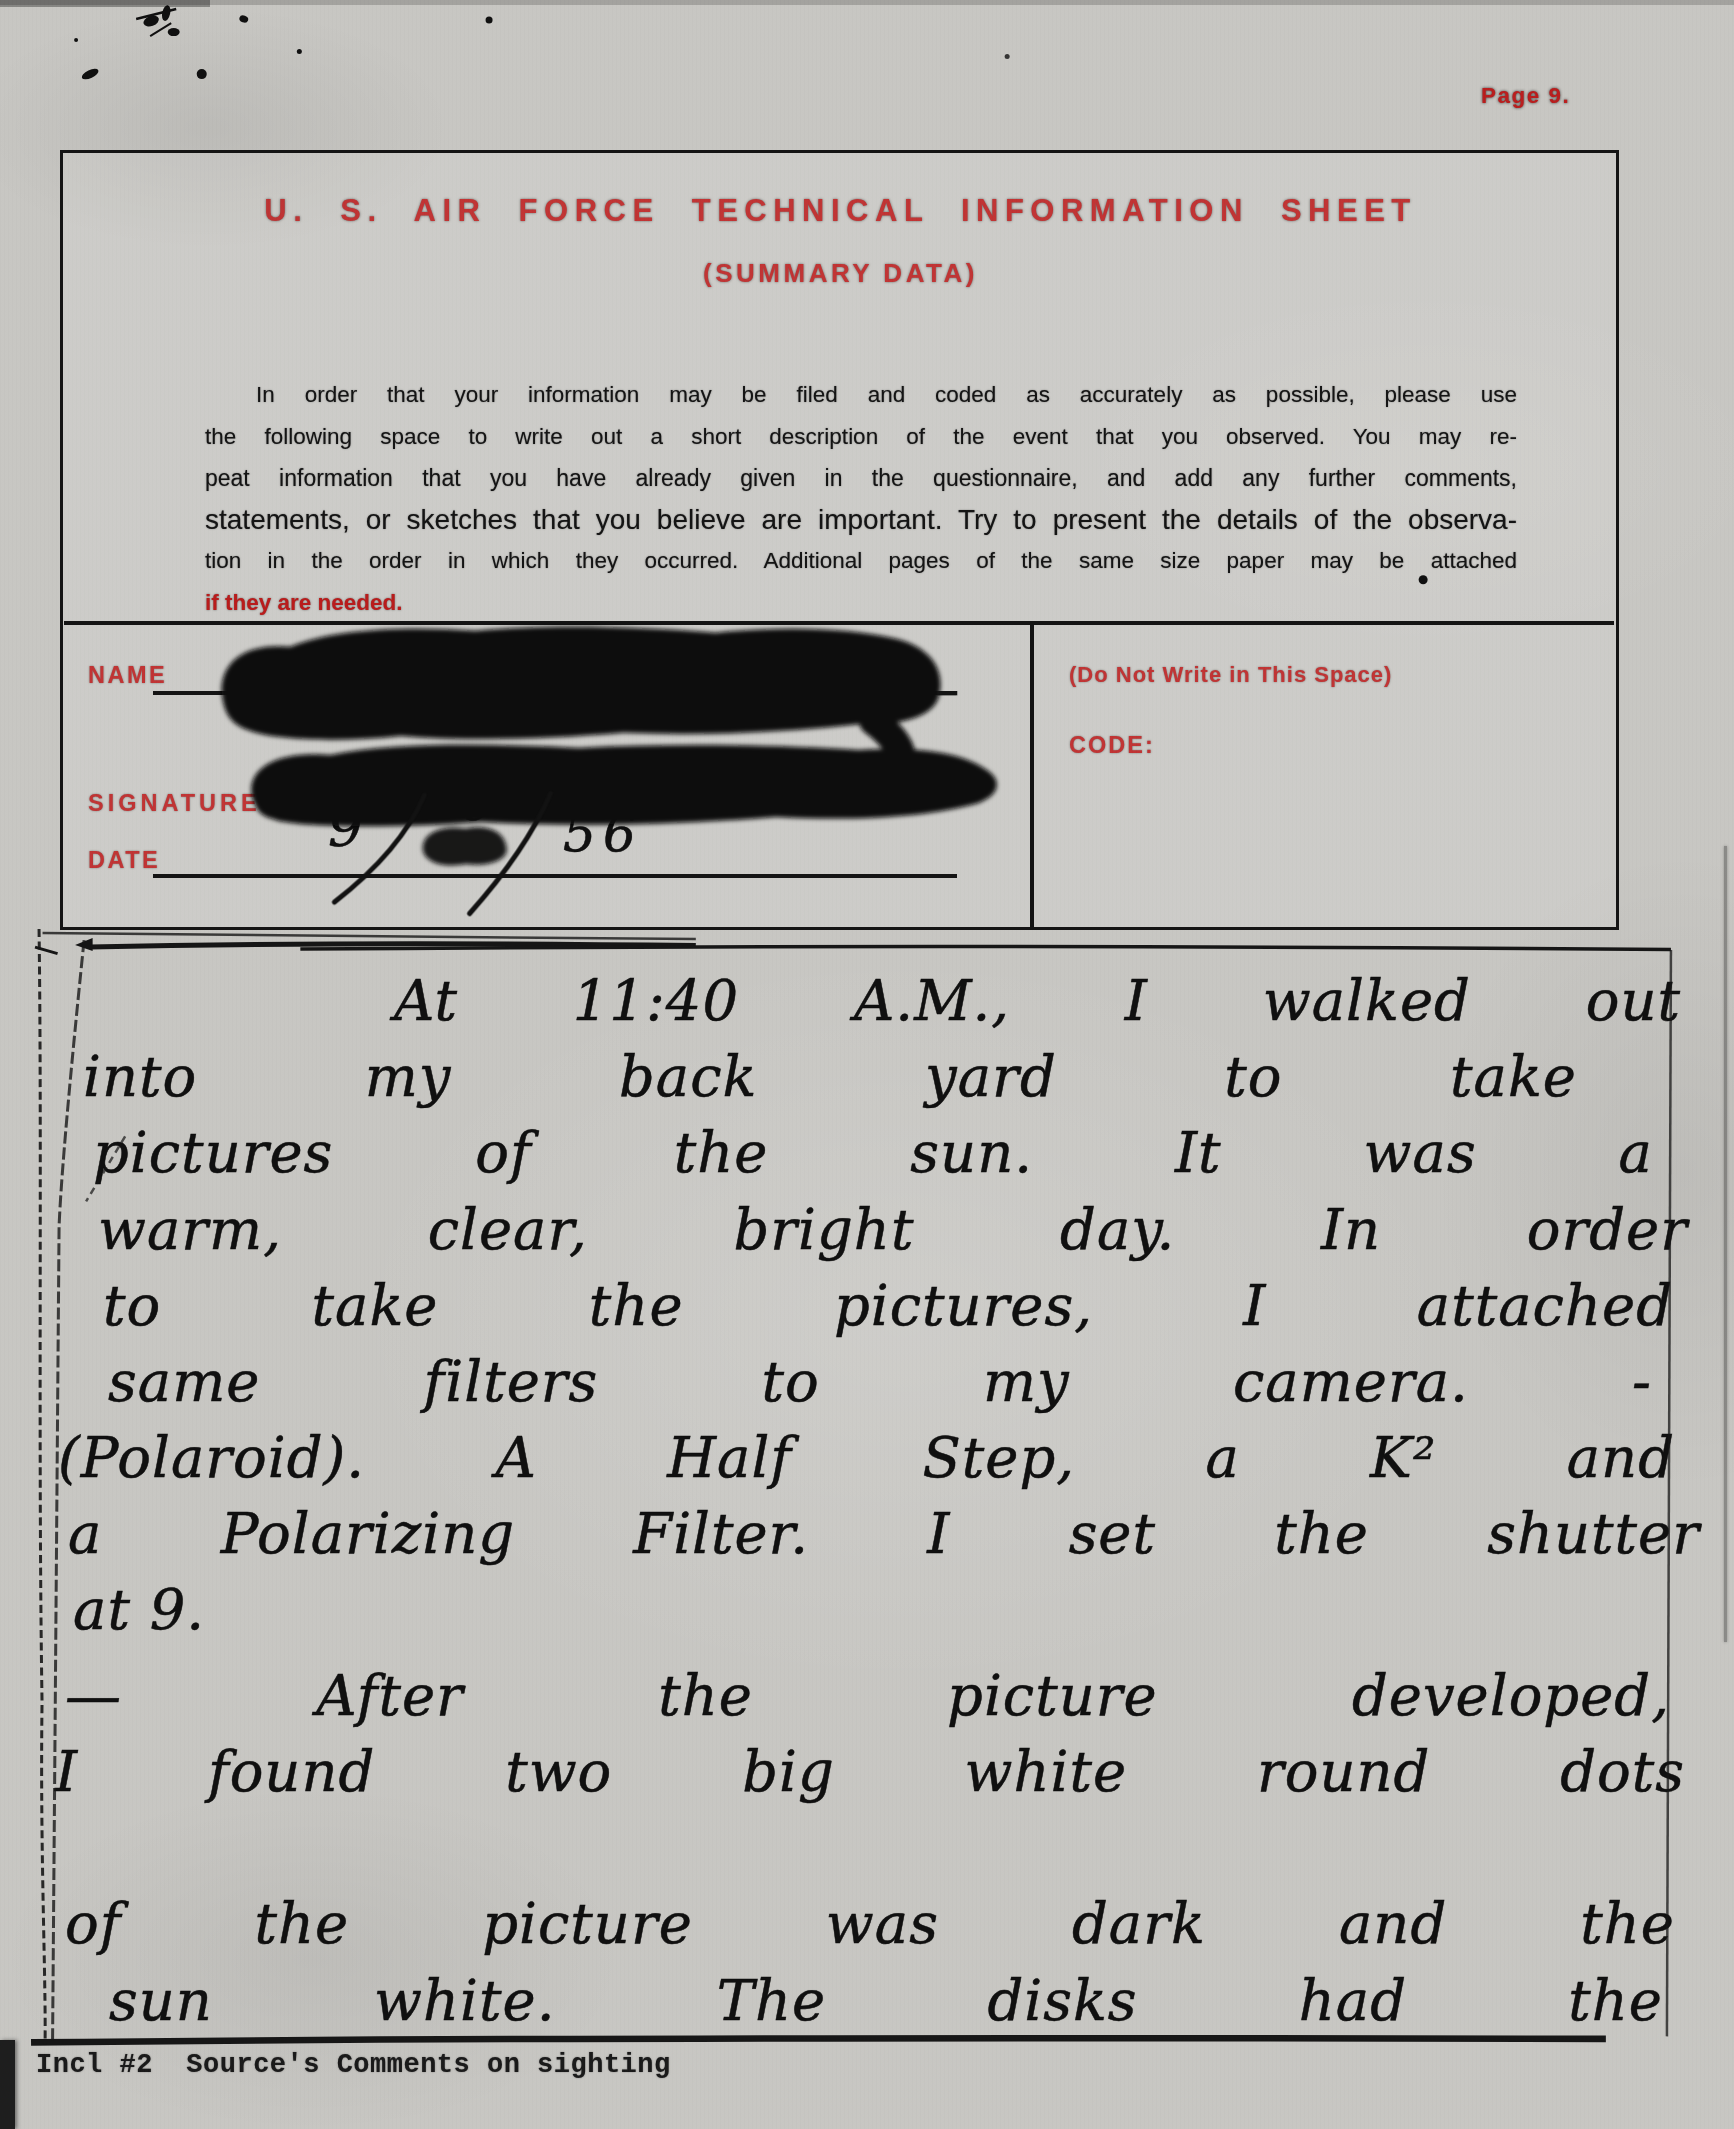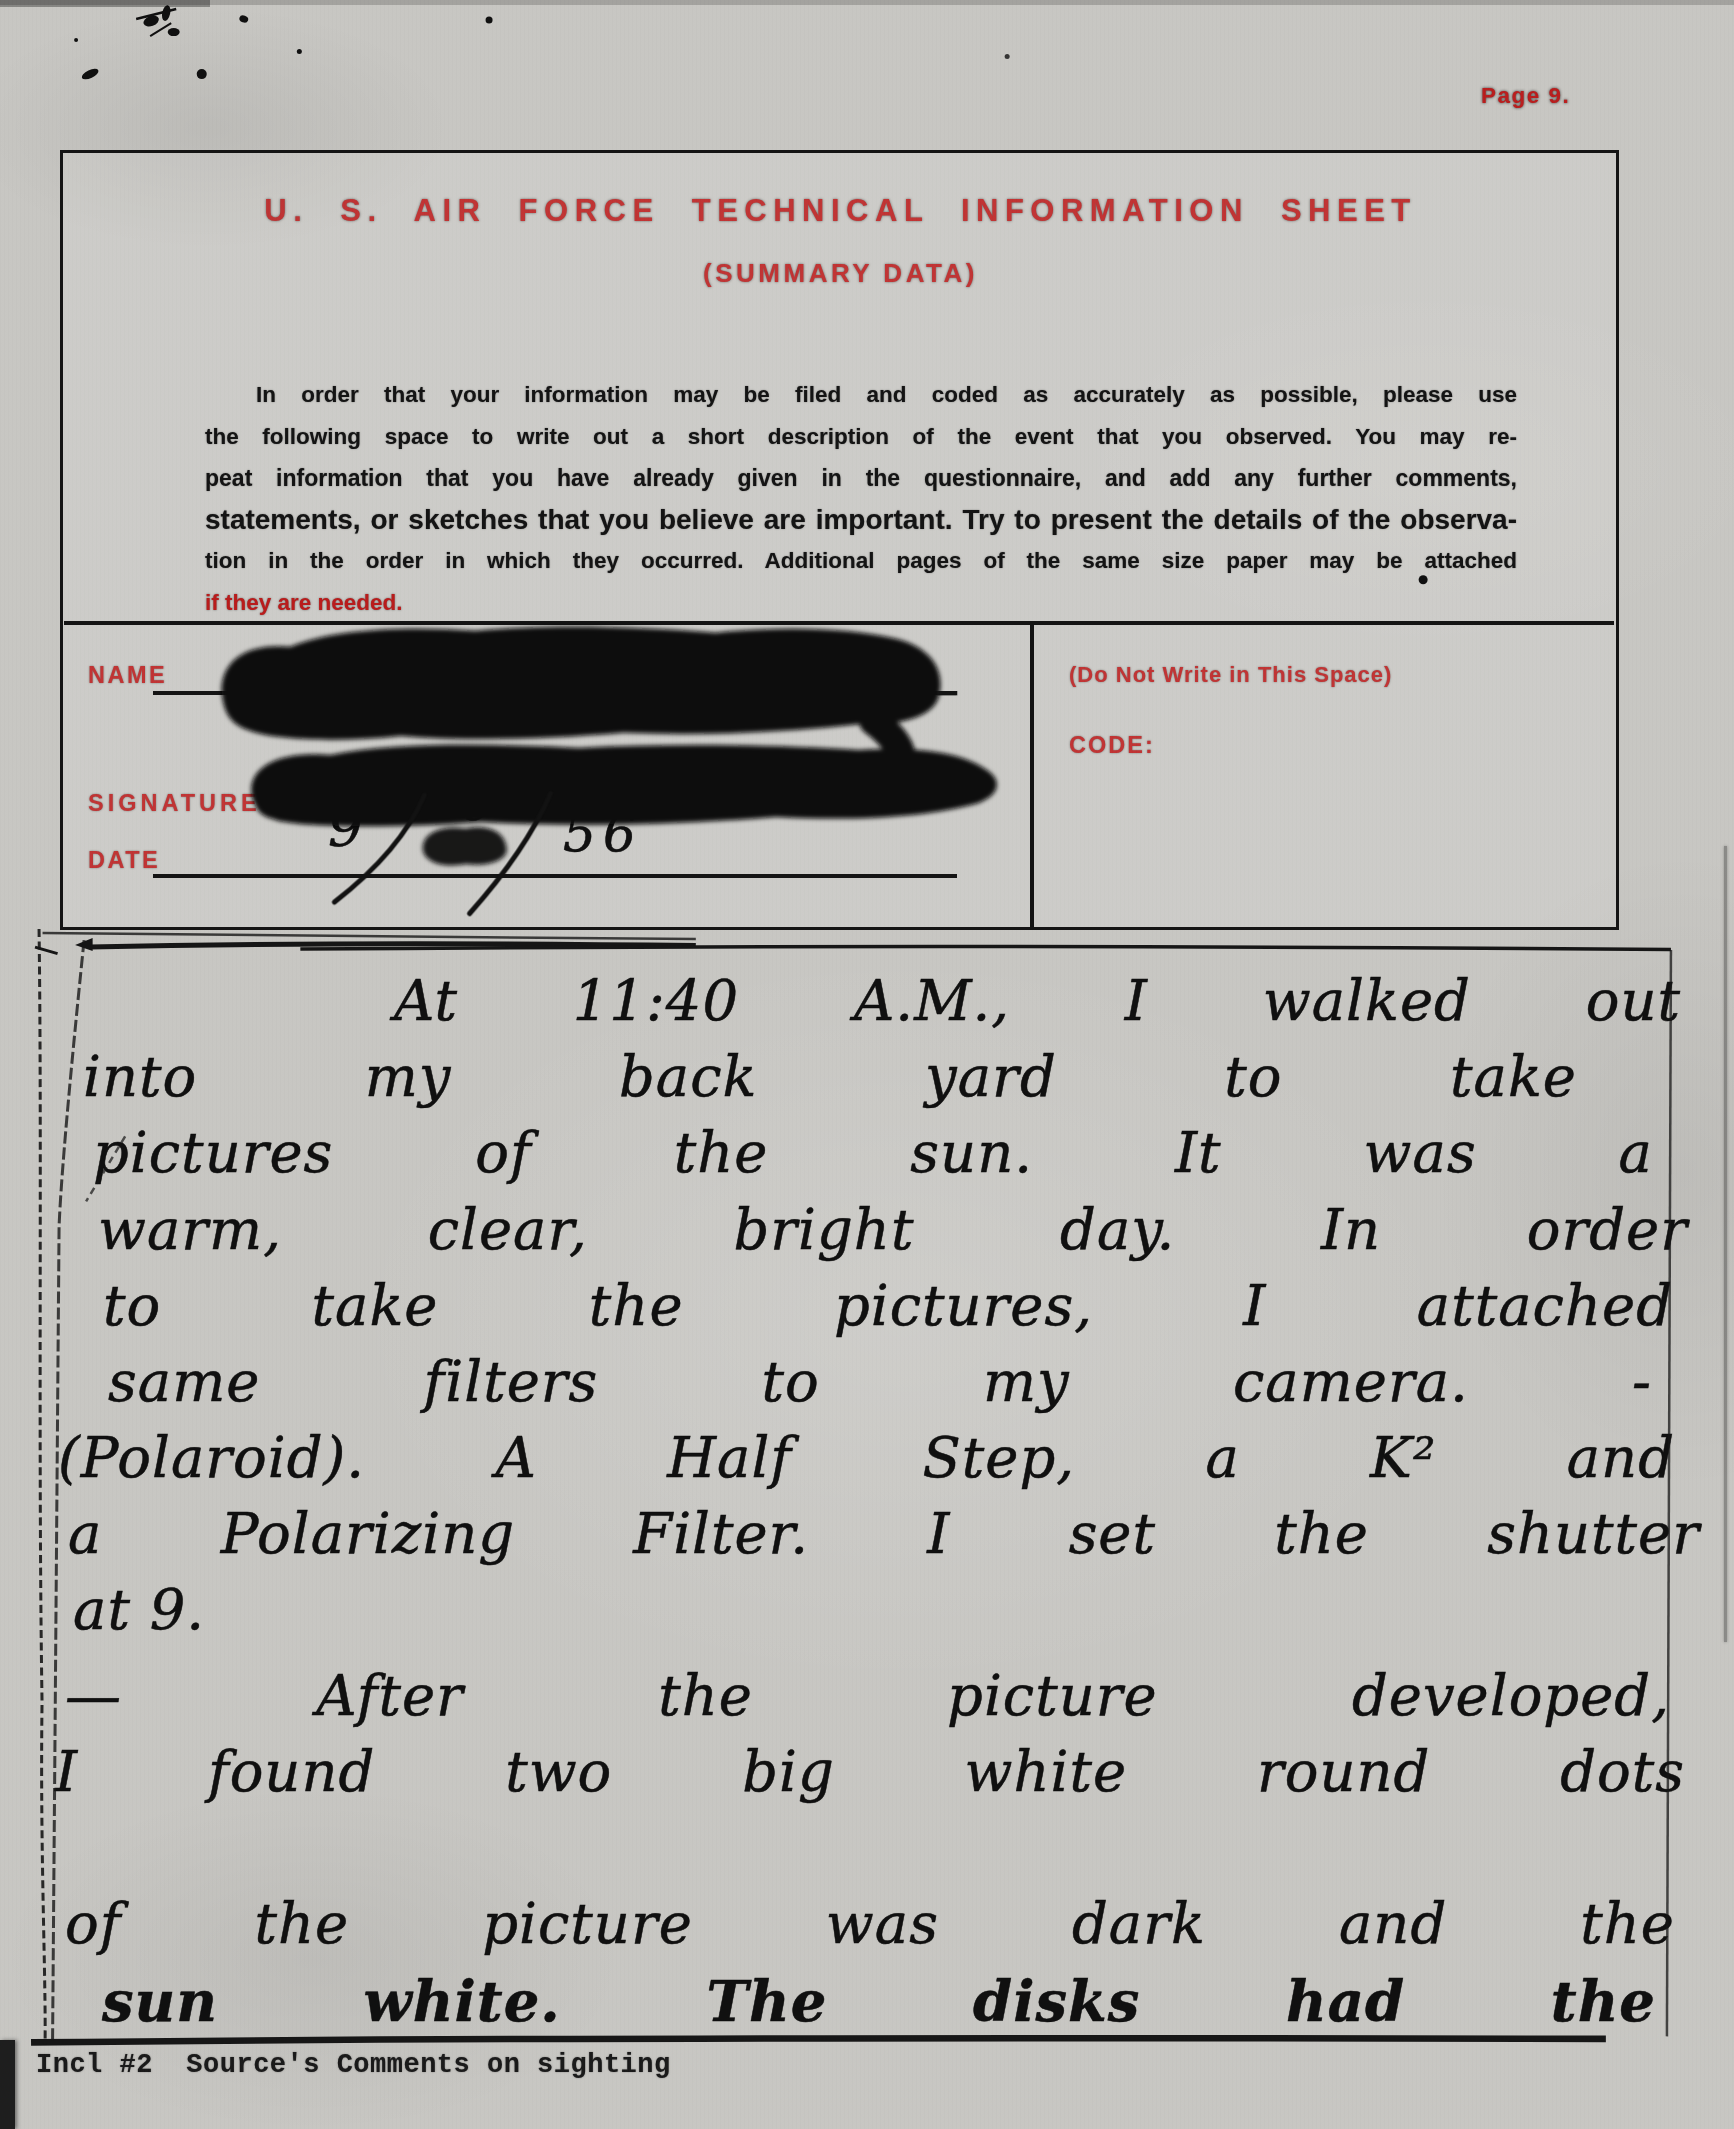--- a/index.html
+++ b/index.html
@@ -24,21 +24,21 @@
   }
   .abs{position:absolute;}
   
   .typed{
     font-weight:700;color:#b91c1c;
     text-shadow:0 0 2px rgba(20,20,20,.55);
     white-space:pre;
   }
   .justline{
     text-align:justify;text-align-last:justify;white-space:normal;
-    font-weight:700;color:#141414;text-shadow:0 0 1.5px rgba(20,20,20,.5);
+    font-weight:400;color:#141414;text-shadow:0 0 1.5px rgba(20,20,20,.5);
   }
   #form-box{
     left:60px;top:150px;width:1553px;height:774px;
     border:3.5px solid #141414;background:rgba(255,255,255,.10);
     z-index:2;
   }
   .rule{background:#141414;z-index:3;}
   
   .hw{
     font-family:"DejaVu Serif",serif;font-style:italic;
@@ -104,21 +104,21 @@
   <div class="abs hw hw-line" style="left:93px;top:1118px;width:1560px;">pictures of the sun. It was a</div>
   <div class="abs hw hw-line" style="left:98px;top:1195px;width:1590px;">warm, clear, bright day. In order</div>
   <div class="abs hw hw-line" style="left:103px;top:1271px;width:1570px;">to take the pictures, I attached</div>
   <div class="abs hw hw-line" style="left:108px;top:1347px;width:1544px;">same filters to my camera. -</div>
   <div class="abs hw hw-line" style="left:58px;top:1423px;width:1617px;">(Polaroid). A Half Step, a K² and</div>
   <div class="abs hw hw-line" style="left:68px;top:1499px;width:1632px;">a Polarizing Filter. I set the shutter</div>
   <div class="abs hw" style="left:73px;top:1575px;font-size:56px;line-height:70px;letter-spacing:1px;">at 9.</div>
   <div class="abs hw hw-line" style="left:65px;top:1661px;width:1605px;">— After the picture developed,</div>
   <div class="abs hw hw-line" style="left:55px;top:1737px;width:1630px;">I found two big white round dots</div>
   <div class="abs hw hw-line" style="left:65px;top:1889px;width:1610px;">of the picture was dark and the</div>
-  <div class="abs hw hw-line" style="left:102px;top:1966px;width:1554px;font-weight:bold;">sun white. The disks had the</div>
+  <div class="abs hw hw-line" style="left:109px;top:1966px;width:1554px;">sun white. The disks had the</div>
 
   <div class="abs mono" style="left:36px;top:2050px;font-size:27px;">Incl #2  Source's Comments on sighting</div>
 
   <svg class="overlay" width="1734" height="2129" viewBox="0 0 3464 4253">
     <defs>
       <filter id="inkblur" x="-20%" y="-20%" width="140%" height="140%">
         <feGaussianBlur stdDeviation="4"></feGaussianBlur>
       </filter>
     </defs>
 

